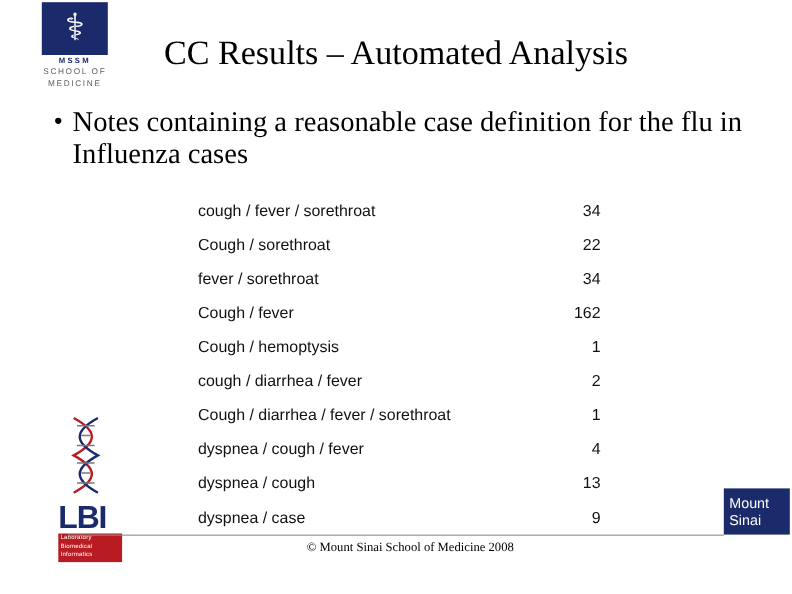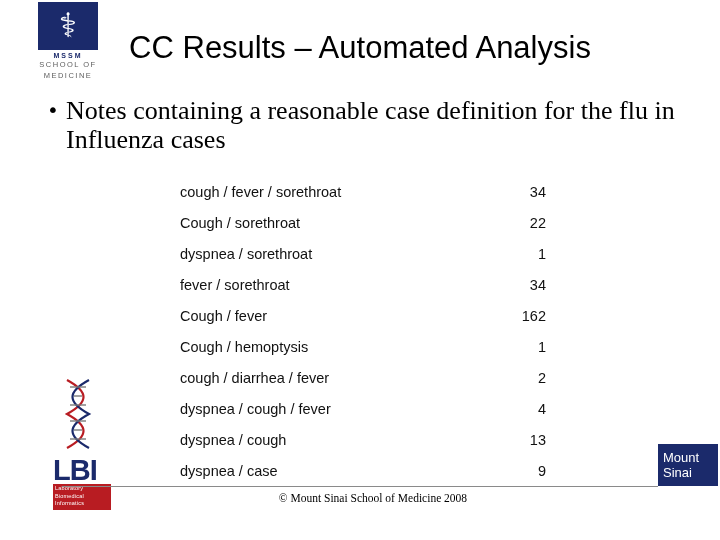--- a/index.html
+++ b/index.html
@@ -57,21 +57,21 @@
 
   
   .slide-title {
     position: absolute;
     left: 0;
     top: 30px;
     width: 720px;
     text-align: center;
     font-size: 31px;
     color: #000000;
-    font-family: Liberation Sans, sans-serif;
+    font-family: Liberation Serif, serif;
     letter-spacing: 0px;
   }
 
   
   .bullet-block {
     position: absolute;
     left: 40px;
     top: 96px;
     width: 660px;
   }
@@ -216,38 +216,38 @@
   <tbody>
     <tr>
       <td class="label">cough / fever / sorethroat</td>
       <td class="value">34</td>
     </tr>
     <tr>
       <td class="label">Cough / sorethroat</td>
       <td class="value">22</td>
     </tr>
     <tr>
-      <td class="label">dyspnea / sorethroat</td>
-      <td class="value">1</td>
-    </tr>
-    <tr>
       <td class="label">fever / sorethroat</td>
       <td class="value">34</td>
     </tr>
     <tr>
       <td class="label">Cough / fever</td>
       <td class="value">162</td>
     </tr>
     <tr>
       <td class="label">Cough / hemoptysis</td>
       <td class="value">1</td>
     </tr>
     <tr>
       <td class="label">cough  / diarrhea / fever</td>
       <td class="value">2</td>
+    </tr>
+    <tr>
+      <td class="label">Cough / diarrhea / fever / sorethroat</td>
+      <td class="value">1</td>
     </tr>
     <tr>
       <td class="label">dyspnea / cough / fever</td>
       <td class="value">4</td>
     </tr>
     <tr>
       <td class="label">dyspnea / cough</td>
       <td class="value">13</td>
     </tr>
     <tr>

